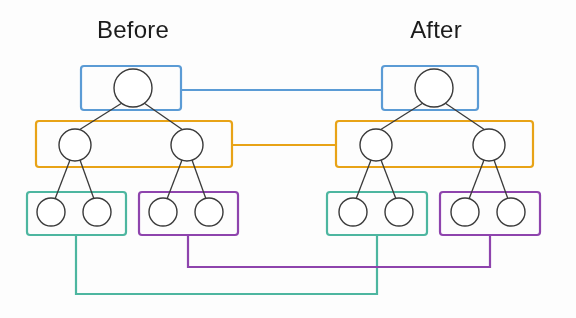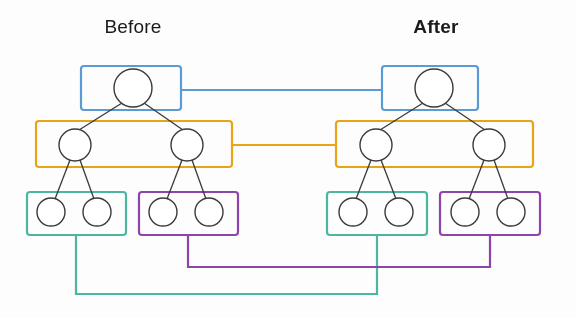--- a/index.html
+++ b/index.html
@@ -20,28 +20,28 @@
   #diagram-svg {
     position: absolute;
     left: 0;
     top: 0;
     width: 576px;
     height: 318px;
   }
   .label-text {
     position: absolute;
     font-family: "Liberation Sans", sans-serif;
-    font-size: 19px;
+    font-size: 24px;
     color: #1b1b1b;
     letter-spacing: 0.2px;
     white-space: nowrap;
     transform: translateX(-50%);
   }
   #label-before { left: 133px; top: 16px; }
-  #label-after  { left: 436px; top: 16px; font-weight: bold; }
+  #label-after  { left: 436px; top: 16px; }
 </style>
 </head>
 <body>
 
 <div id="diagram-root" style="background: rgb(253, 253, 253);">
 
   <div class="label-text" id="label-before">Before</div>
 
   <div class="label-text" id="label-after">After</div>
 

